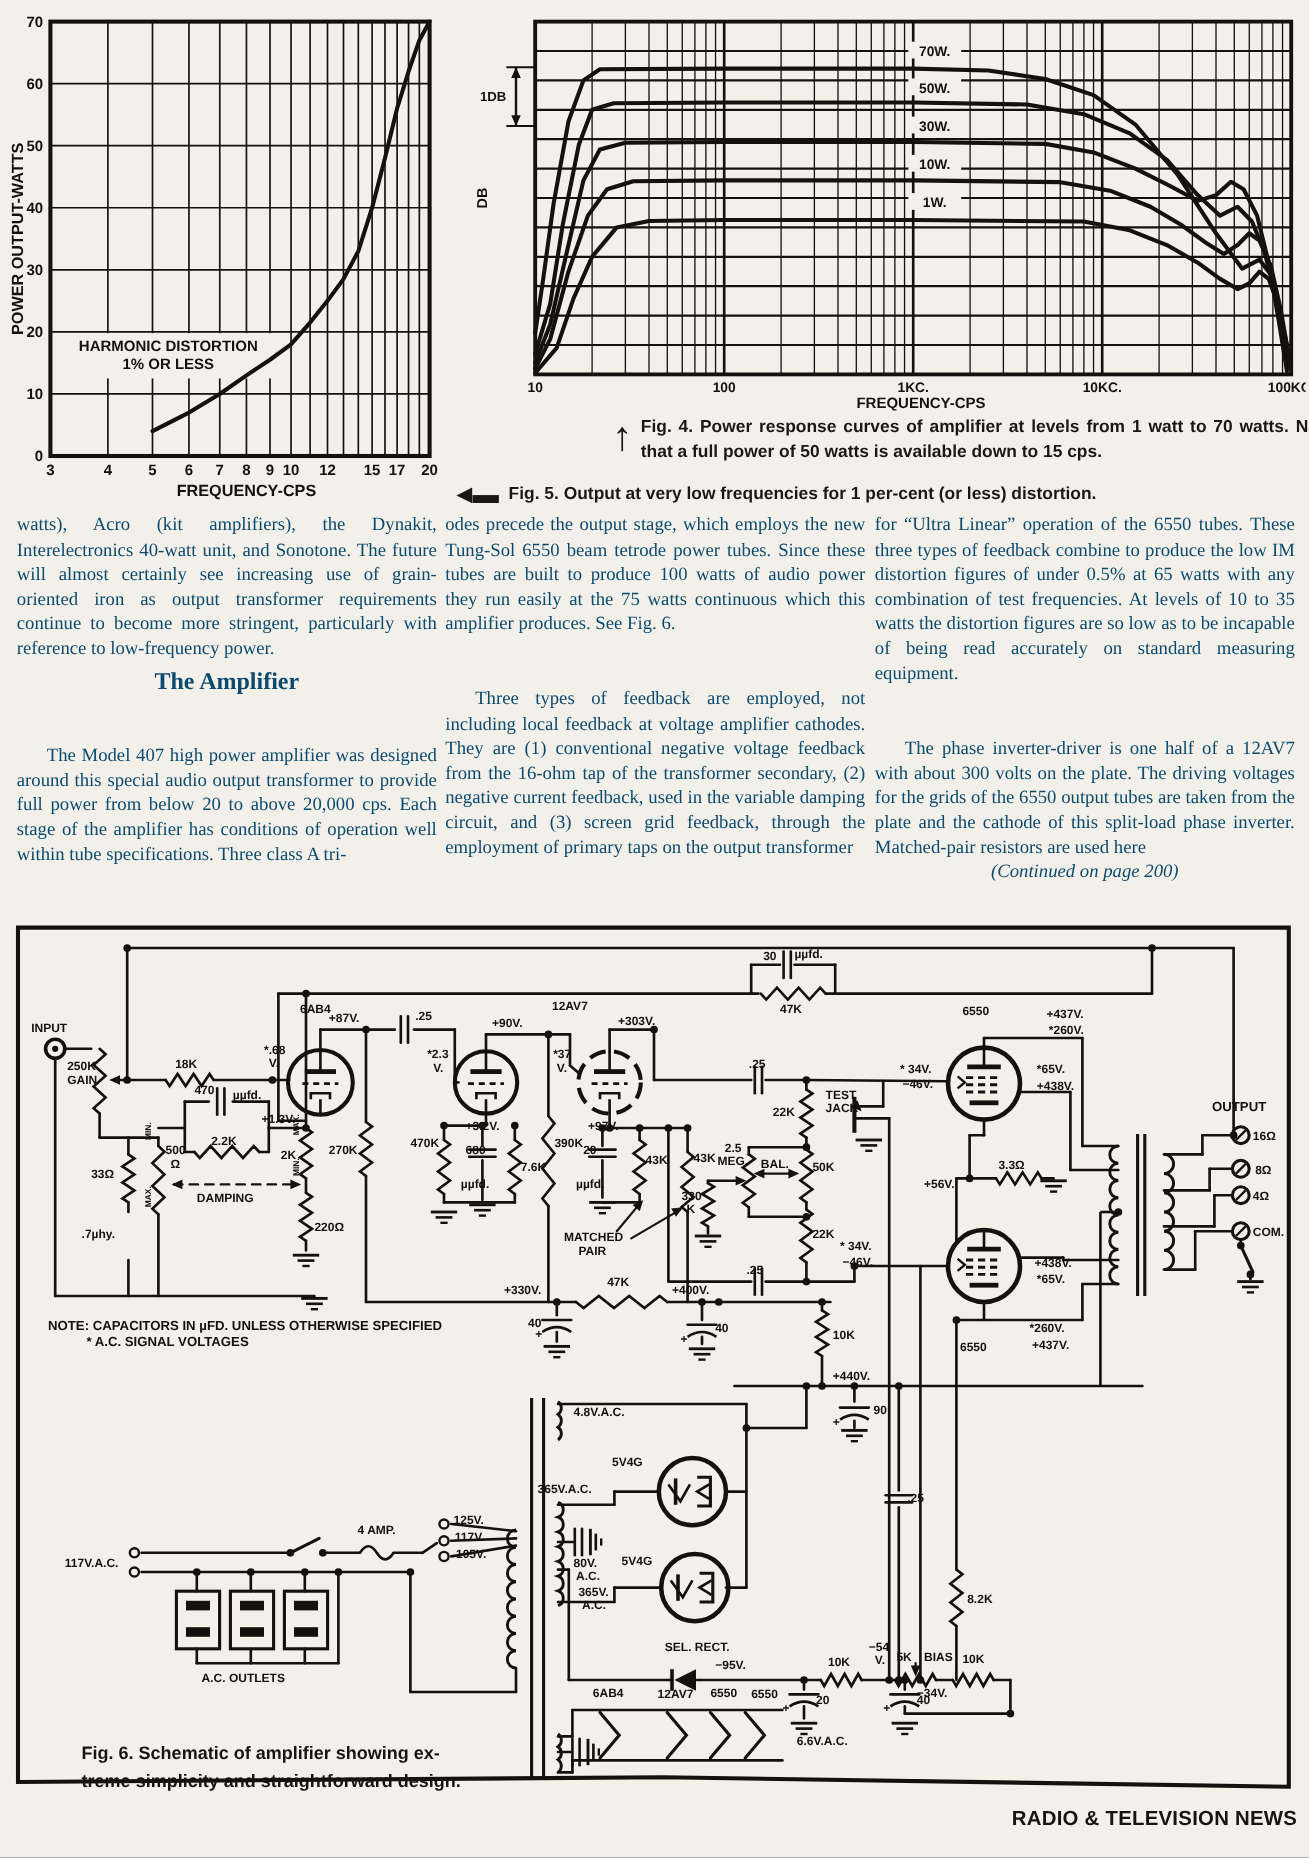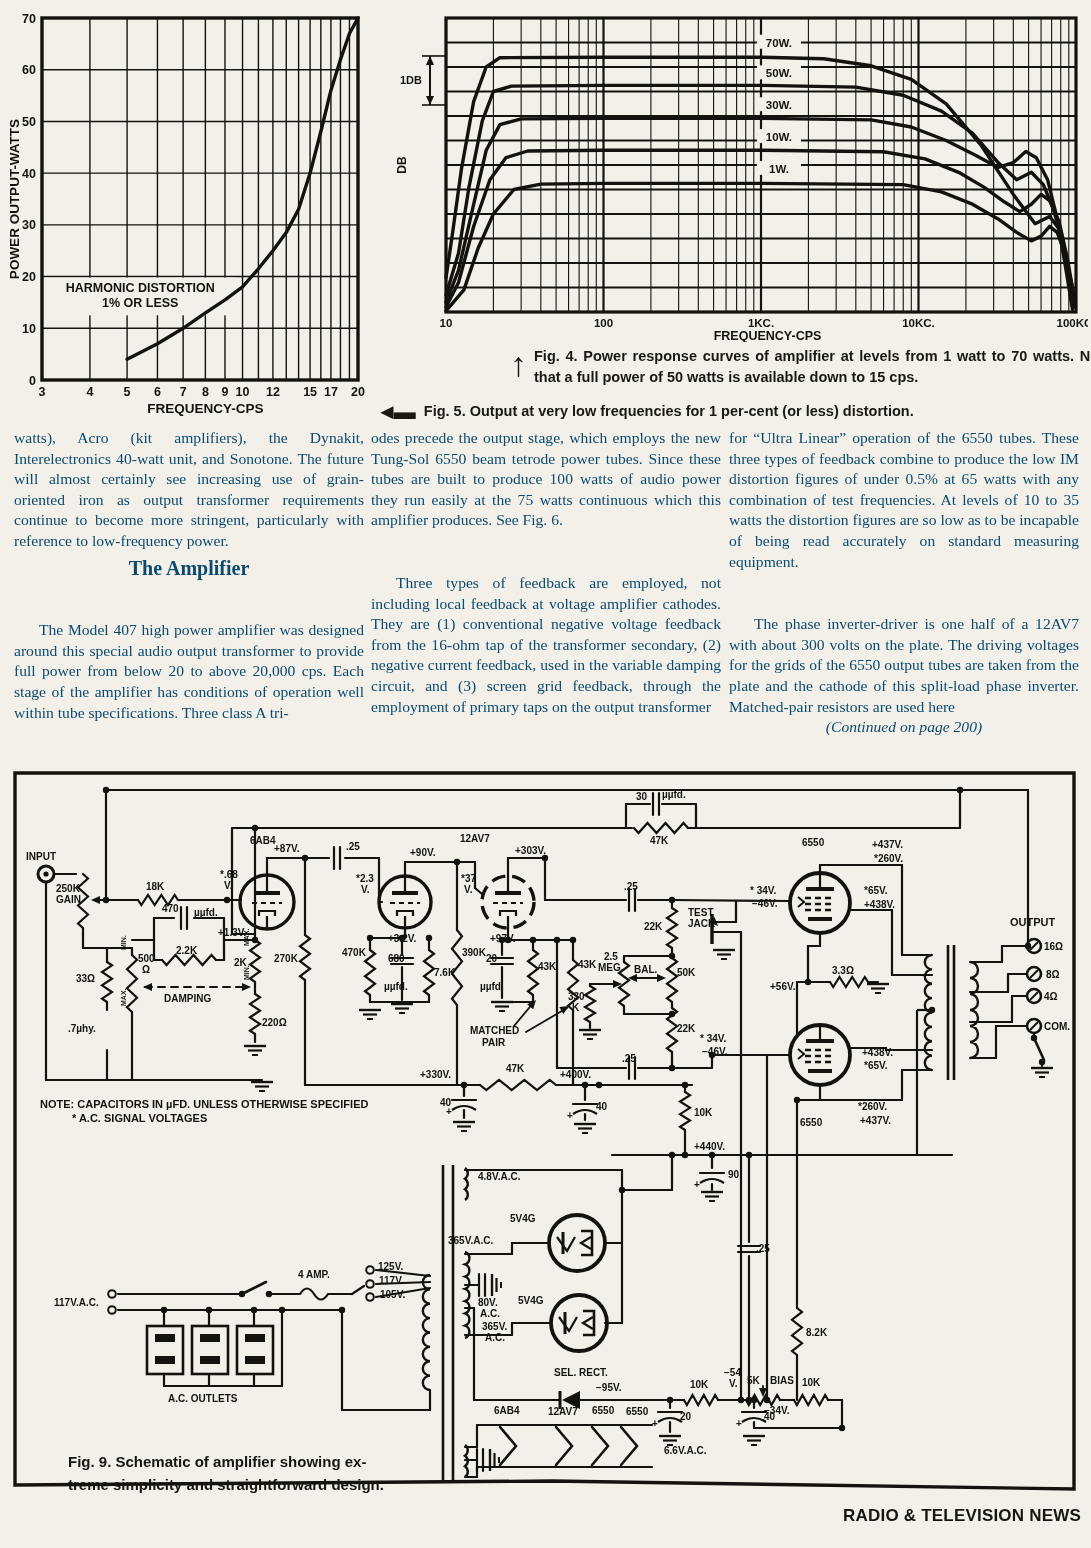--- a/index.html
+++ b/index.html
@@ -821,19 +821,19 @@
         <text x="156" y="632" font-size="10" font-weight="700" fill="#14120e">A.C. OUTLETS</text>
         <text x="482" y="644" font-size="10" font-weight="700" fill="#14120e">6AB4</text>
         <text x="536" y="645" font-size="10" font-weight="700" fill="#14120e">12AV7</text>
         <text x="580" y="644" font-size="10" font-weight="700" fill="#14120e">6550</text>
         <text x="614" y="645" font-size="10" font-weight="700" fill="#14120e">6550</text>
         <text x="652" y="684" font-size="10" font-weight="700" fill="#14120e">6.6V.A.C.</text>
       </svg>
   </div>
 
   <div id="fig6cap">
-    <div>Fig. 9.  Schematic of amplifier showing ex-</div>
+    <div>Fig. 6.  Schematic of amplifier showing ex-</div>
     <div>treme simplicity and straightforward design.</div>
   </div>
 
   <div id="pagenum">74</div>
   <div id="magname">RADIO &amp; TELEVISION NEWS</div>
 </div>
 
 </body></html>

